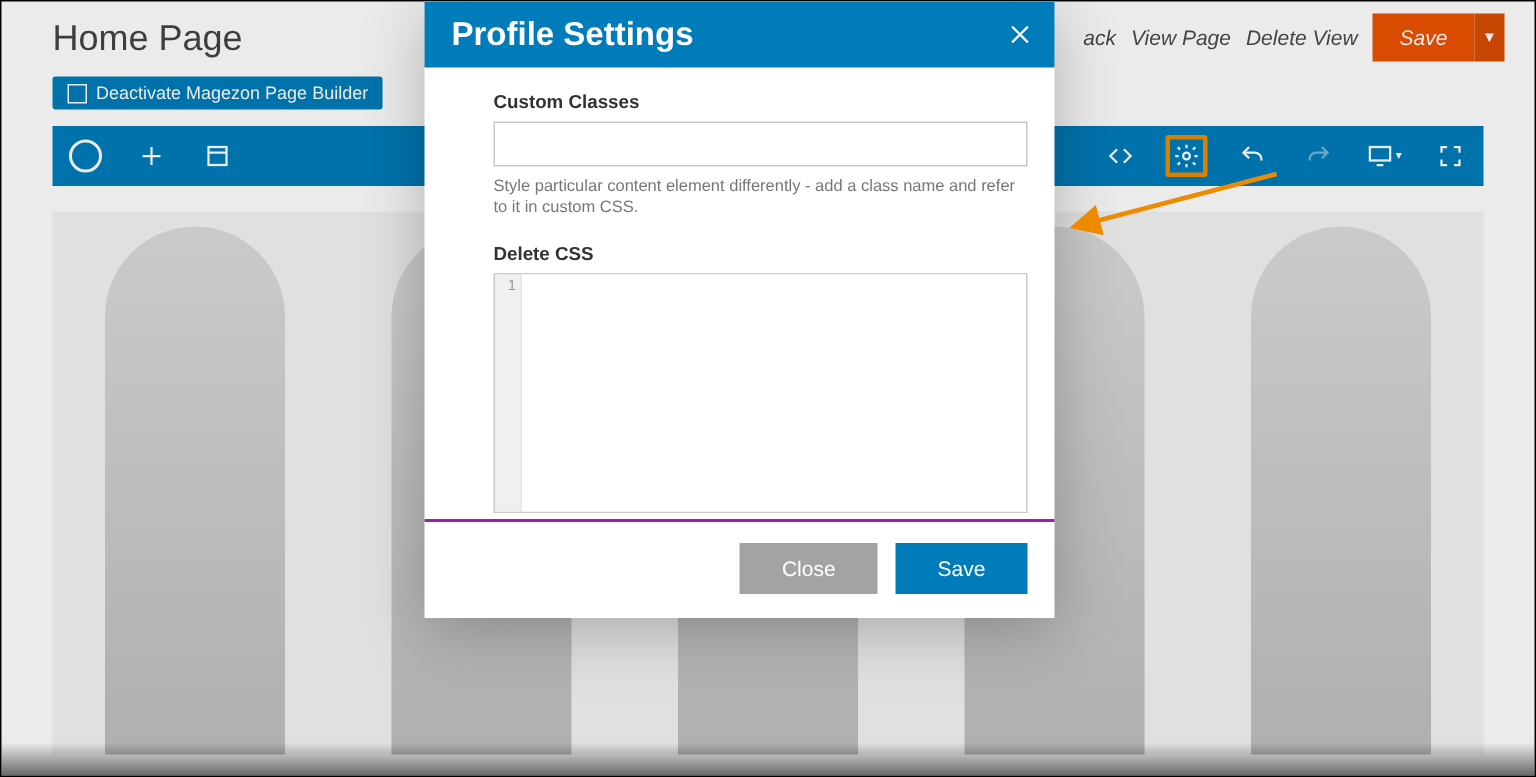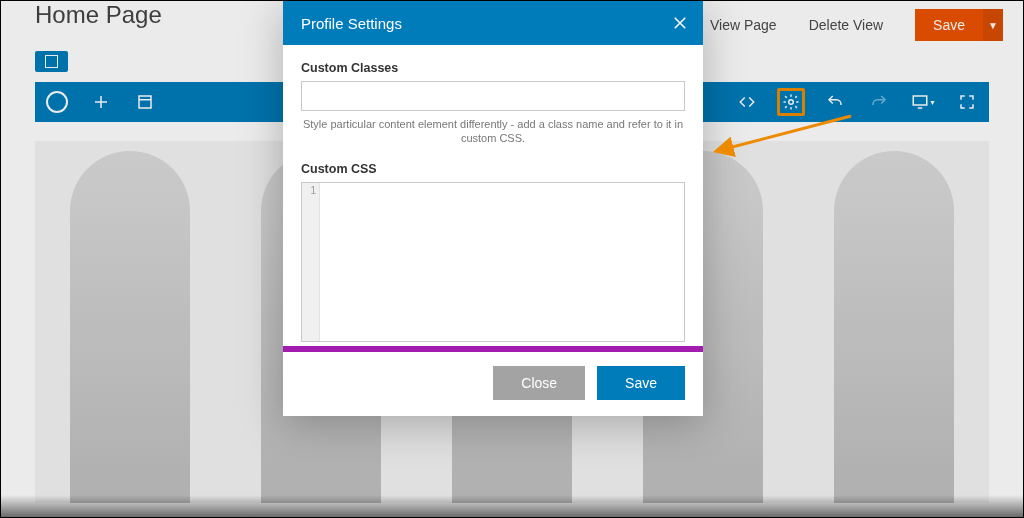--- a/index.html
+++ b/index.html
@@ -5,23 +5,23 @@
 * { box-sizing: border-box; margin: 0; padding: 0; }
 body { font-family: -apple-system, BlinkMacSystemFont, "Segoe UI", Arial, sans-serif; background: #fff; overflow: hidden; }
 
 .frame { width: 1024px; height: 518px; border: 1px solid #000; position: relative; background: #fff; }
 
 .overlay-dim { position: absolute; inset: 0; background: rgba(0,0,0,0.08); pointer-events: none; z-index: 5; }
 
 
 .page { position: absolute; inset: 0; padding: 0 0 0 0; }
 
-.topbar { height: 50px; display: flex; align-items: flex-start; padding: 0 0 0 34px; position: relative; }
+.topbar { height: 50px; display: flex; align-items: center; padding: 0 0 0 34px; position: relative; }
 .page-title { font-size: 24px; font-weight: 300; color: #444; }
-.topbar-actions { position: absolute; right: 20px; top: 8px; display: flex; align-items: center; gap: 32px; font-size: 14px; }
+.topbar-actions { position: absolute; right: 20px; top: 8px; display: flex; align-items: center; gap: 10px; font-size: 14px; font-style: italic; }
 .link-action { color: #4b4b4b; cursor: pointer; }
 .save-btn { display: inline-flex; align-items: stretch; height: 32px; }
 .save-btn .main { background: #eb5202; color: #fff; padding: 0 18px; display: flex; align-items: center; font-size: 14px; }
 .save-btn .caret { background: #d84c02; color: #fff; width: 20px; display: flex; align-items: center; justify-content: center; font-size: 10px; }
 
 .deactivate-tag { margin: 0 0 0 34px; display: inline-flex; align-items: center; gap: 6px; background: #007cba; color: #fff; font-size: 12px; padding: 4px 10px; border-radius: 2px; }
 .deactivate-tag .sq { width: 13px; height: 13px; border: 1.5px solid #fff; display: inline-block; }
 
 .toolbar { margin: 10px 34px 0 34px; height: 40px; background: #007cba; display: flex; align-items: center; justify-content: space-between; padding: 0 8px; }
 .toolbar .left, .toolbar .right { display: flex; align-items: center; gap: 16px; }
@@ -32,31 +32,31 @@
 .settings-highlight { border: 3px solid #ee8a00; border-radius: 2px; }
 
 .canvas { position: absolute; left: 34px; right: 34px; top: 140px; bottom: 14px; background: #f4f4f4; display: flex; justify-content: space-between; overflow: hidden; }
 .model { flex: 1; display: flex; align-items: flex-start; justify-content: center; }
 .model .figure { width: 120px; height: 380px; background: linear-gradient(180deg,#cfcfcf,#9e9e9e); border-radius: 60px 60px 10px 10px; margin-top: 10px; opacity: 0.65; }
 .bottom-shadow { position: absolute; left: 0; right: 0; bottom: 0; height: 22px; background: linear-gradient(180deg, rgba(0,0,0,0) 0%, rgba(0,0,0,0.55) 100%); }
 
 
 .modal { position: absolute; left: 282px; top: 0; width: 420px; background: #fff; box-shadow: 0 8px 40px rgba(0,0,0,0.25); z-index: 10; }
 .modal-header { background: #007cba; color: #fff; height: 44px; display: flex; align-items: center; justify-content: space-between; padding: 0 14px 0 18px; }
-.modal-header h2 { font-size: 15px; font-weight: 400; }
+.modal-header h2 { font-size: 22px; font-weight: 700; }
 .close-x { width: 18px; height: 18px; cursor: pointer; }
 .close-x svg { width: 18px; height: 18px; stroke: #fff; stroke-width: 2; }
-.modal-body { padding: 16px 18px 4px 18px; }
+.modal-body { padding: 16px 18px 4px 18px; margin-left: 28px; }
 .field-label { font-size: 12.5px; font-weight: 600; color: #333; margin-bottom: 6px; }
 .text-input { width: 100%; height: 30px; border: 1px solid #c9c9c9; padding: 4px 8px; font-size: 13px; }
-.help-text { font-size: 11px; color: #777; margin: 6px 0 16px 0; line-height: 1.3; text-align: center; }
+.help-text { font-size: 11px; color: #777; margin: 6px 0 16px 0; line-height: 1.3; }
 .css-area { position: relative; width: 100%; height: 160px; border: 1px solid #c9c9c9; background: #fff; display: flex; }
 .gutter { width: 18px; background: #f0f0f0; color: #999; font-size: 10px; text-align: right; padding: 2px 3px; border-right: 1px solid #e3e3e3; }
 .css-input { flex: 1; border: none; resize: none; padding: 2px 6px; font-family: monospace; font-size: 11px; outline: none; }
-.modal-footer { border-top: 6px solid #a21caf; padding: 14px 18px 16px; display: flex; justify-content: flex-end; gap: 12px; }
+.modal-footer { border-top: 2px solid #a21caf; padding: 14px 18px 16px; display: flex; justify-content: flex-end; gap: 12px; }
 .btn { height: 34px; padding: 0 28px; border: none; font-size: 14px; cursor: pointer; }
 .btn.close { background: #a3a3a3; color: #fff; }
 .btn.save { background: #007cba; color: #fff; }
 
 
 .arrow { position: absolute; z-index: 20; pointer-events: none; }
 </style>
 </head>
 <body>
 
@@ -71,20 +71,21 @@
         <span class="link-action">Delete View</span>
         <span class="save-btn">
           <span class="main">Save</span>
           <span class="caret">▼</span>
         </span>
       </div>
     </div>
 
     <span class="deactivate-tag">
       <span class="sq"></span>
+      <span>Deactivate Magezon Page Builder</span>
     </span>
 
     <div class="toolbar">
       <div class="left">
         <span class="tb-btn circle"></span>
         <span class="tb-btn">
           <svg viewBox="0 0 24 24">
               <path d="M12 4v16M4 12h16"></path>
             </svg>
         </span>
@@ -162,21 +163,21 @@
         <svg viewBox="0 0 24 24">
             <path d="M5 5l14 14M19 5L5 19"></path>
           </svg>
       </span>
     </div>
     <div class="modal-body">
       <div class="field-label">Custom Classes</div>
       <input type="text" class="text-input" value="" style="">
       <div class="help-text">Style particular content element differently - add a class name and refer to it in custom CSS.</div>
 
-      <div class="field-label">Custom CSS</div>
+      <div class="field-label">Delete CSS</div>
       <div class="css-area">
         <div class="gutter">1</div>
         <textarea class="css-input" style=""></textarea>
       </div>
     </div>
     <div class="modal-footer">
       <button class="btn close">Close</button>
       <button class="btn save">Save</button>
     </div>
   </div>

